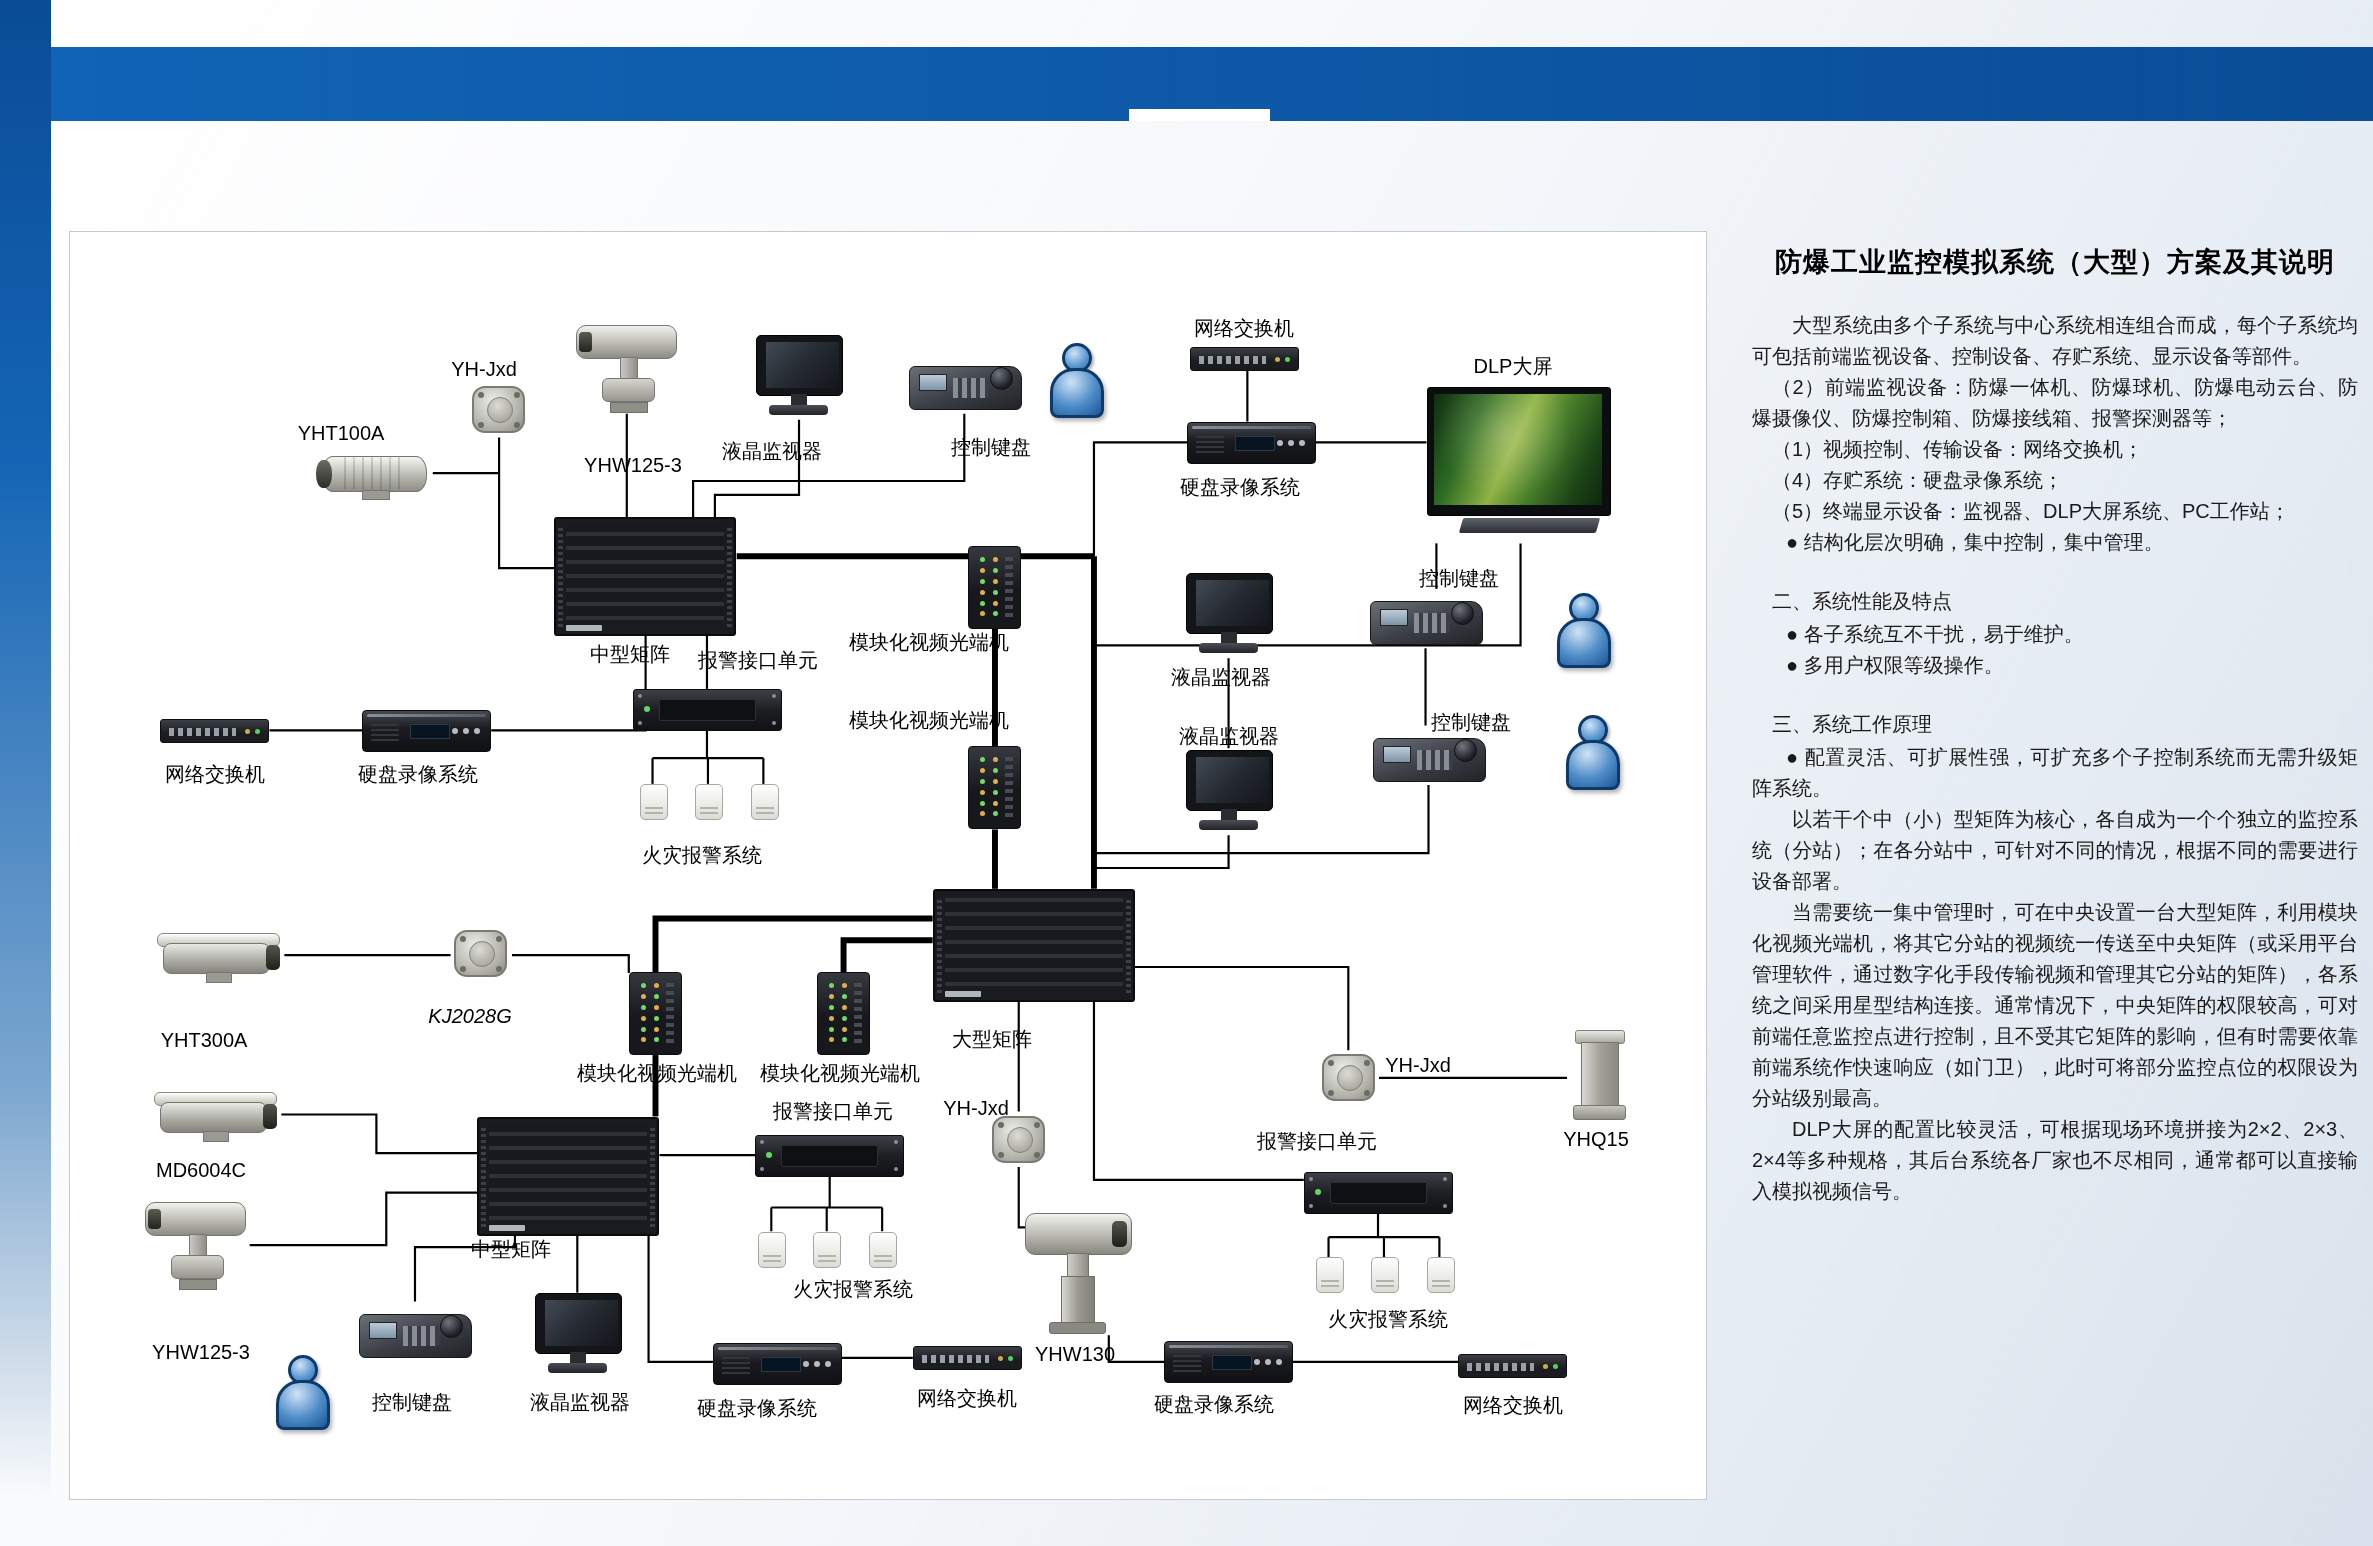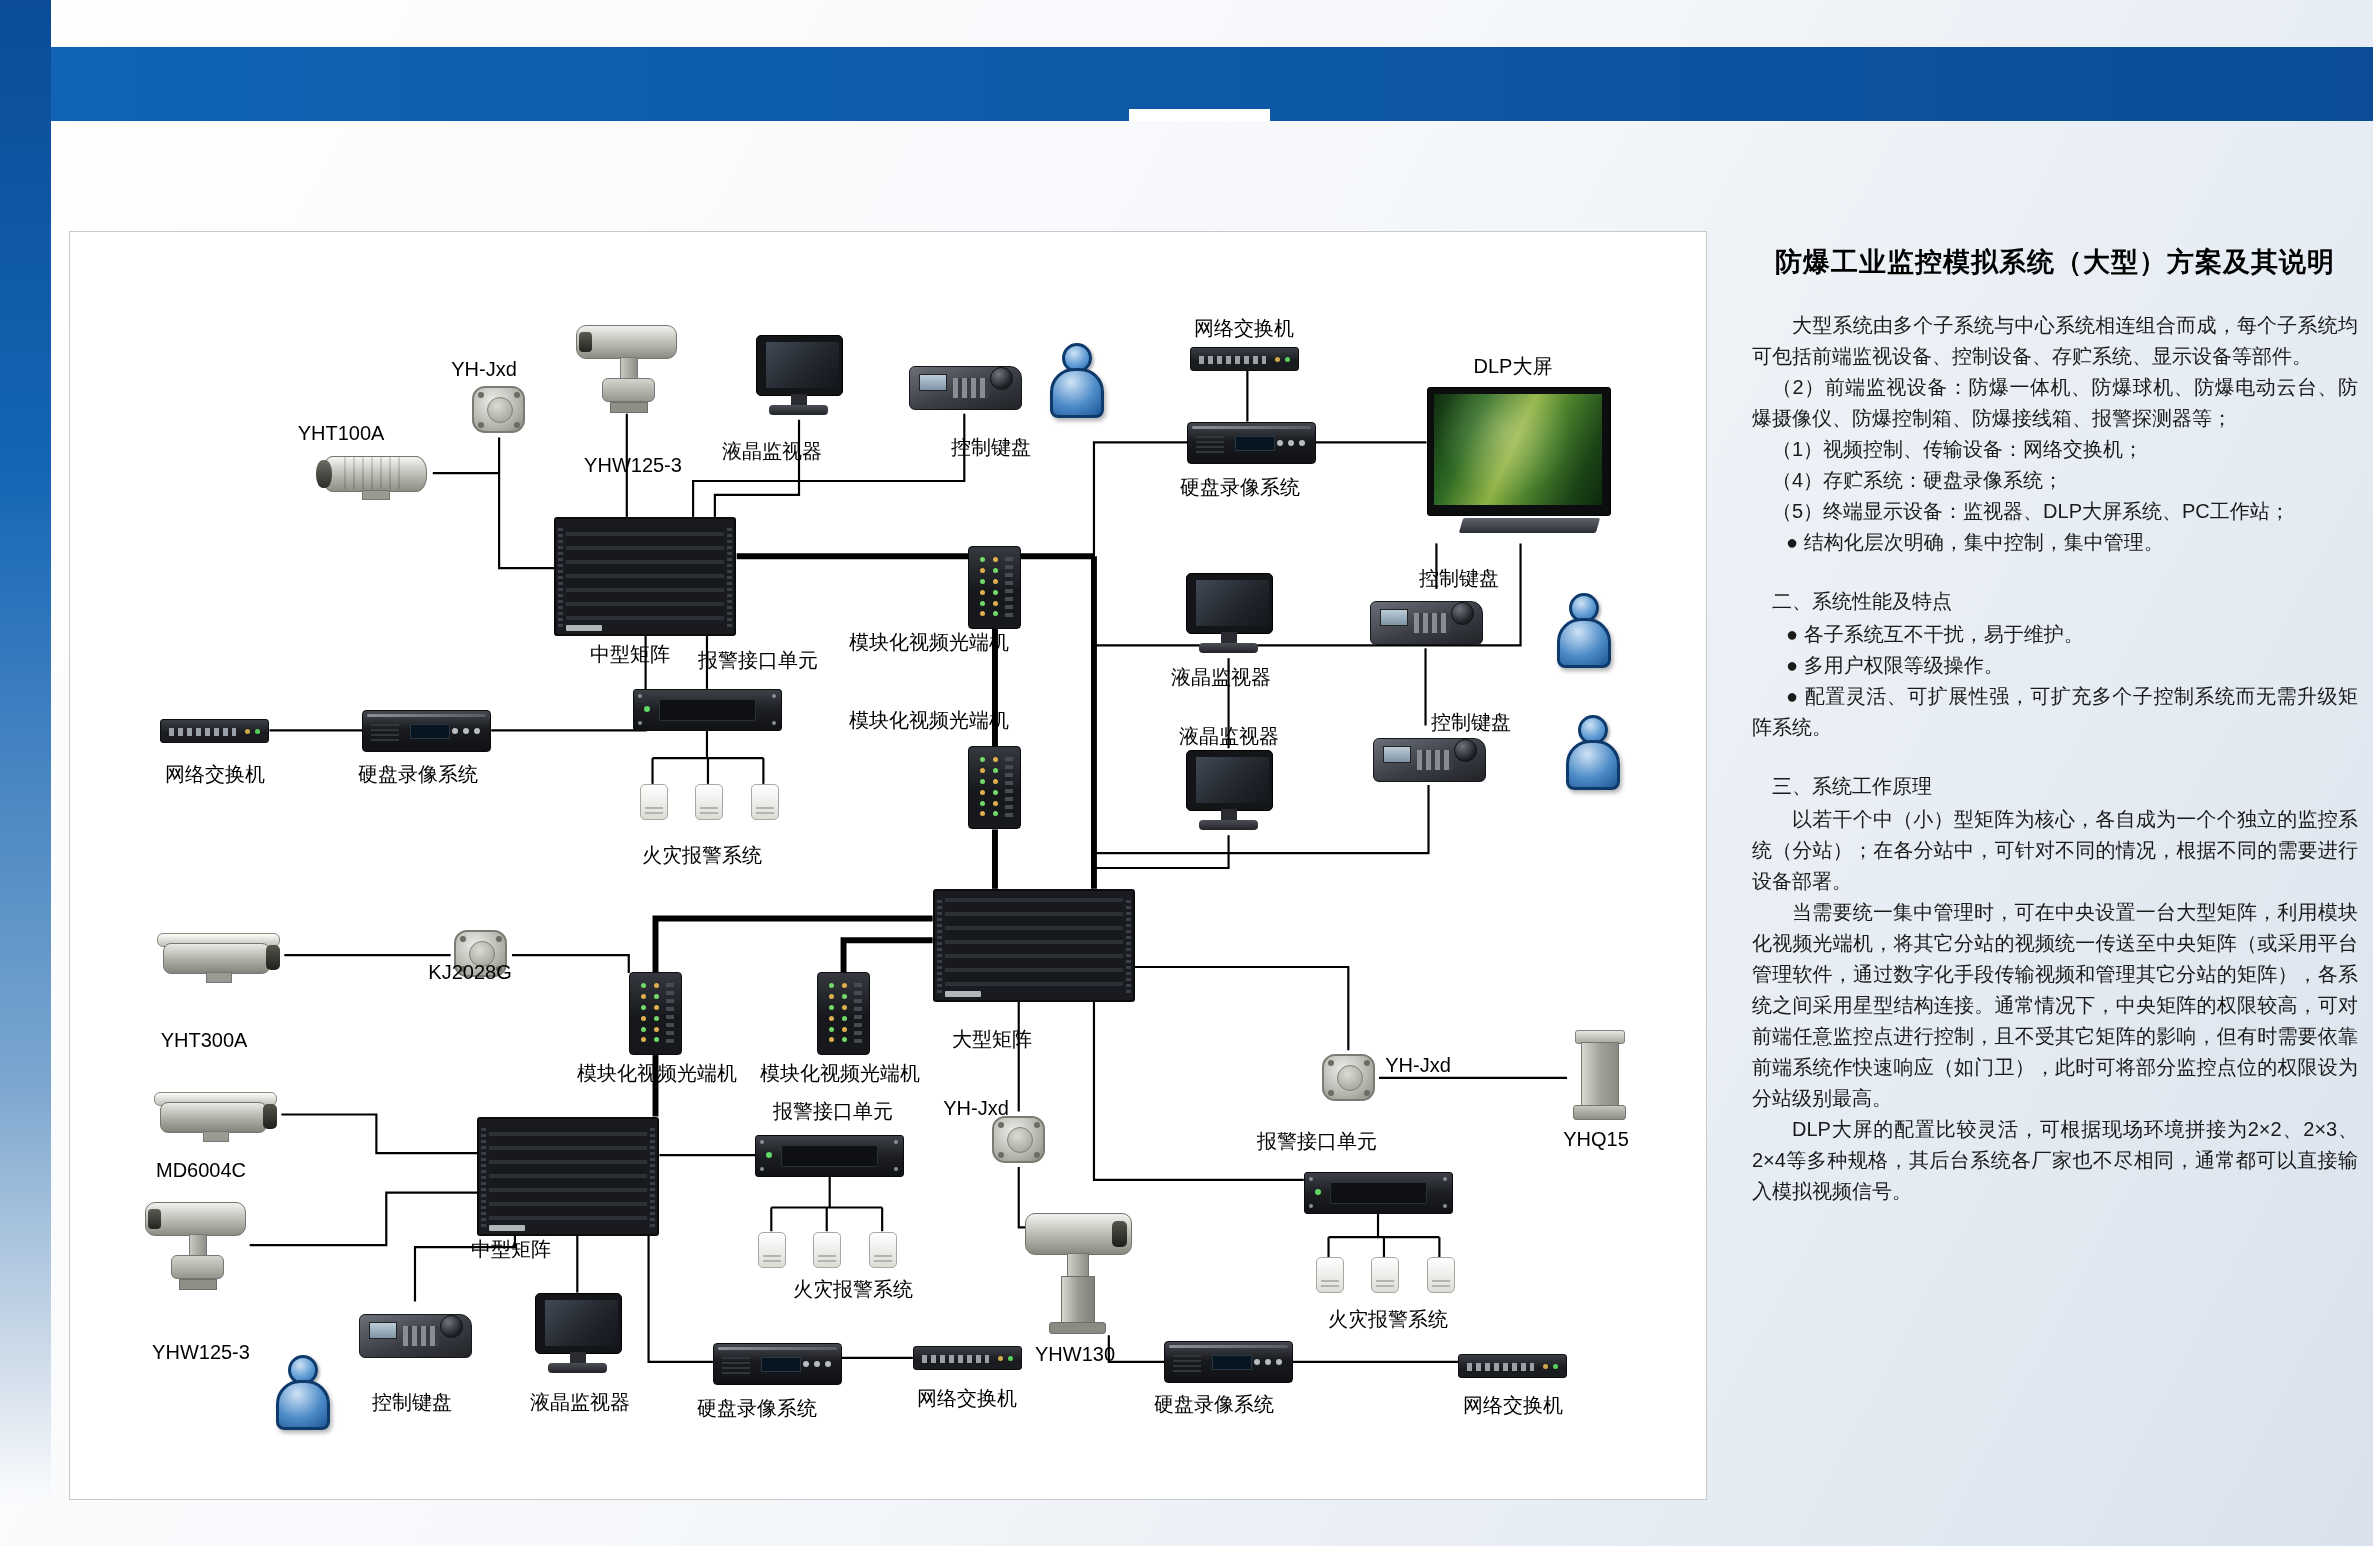--- a/index.html
+++ b/index.html
@@ -365,21 +365,21 @@
       <div class="excam2-body"></div>
       <div class="excam2-lens"></div>
       <div class="excam2-mount"></div>
     </div>
     <div class="node-label" style="left: 204px; top: 1016px; margin-top: 24px;">YHT300A</div>
     <div class="node dev-junction" style="left: 450px; top: 926px; width: 61px; height: 55px;">
       <div class="jb-body"></div>
       <div class="jb-cover"></div>
       <div class="jb-bolt"></div>
     </div>
-    <div class="node-label" style="left: 470px; top: 972px;">KJ2028G</div>
+    <div class="node-label" style="left: 470px; top: 1016px; font-style: italic;">KJ2028G</div>
     <div class="node dev-otx" style="left: 629px; top: 972px; width: 53px; height: 83px;">
       <div class="otx-body"></div>
       <div class="otx-led"></div>
       <div class="otx-stripe"></div>
     </div>
     <div class="node-label" style="left: 657px; top: 1073px;">模块化视频光端机</div>
     <div class="node dev-otx" style="left: 817px; top: 972px; width: 53px; height: 83px;">
       <div class="otx-body"></div>
       <div class="otx-led"></div>
       <div class="otx-stripe"></div>
@@ -522,20 +522,20 @@
   <div id="panel-paragraphs">
       <p class="para body">大型系统由多个子系统与中心系统相连组合而成，每个子系统均可包括前端监视设备、控制设备、存贮系统、显示设备等部件。</p>
       <p class="para item">（2）前端监视设备：防爆一体机、防爆球机、防爆电动云台、防爆摄像仪、防爆控制箱、防爆接线箱、报警探测器等；</p>
       <p class="para item">（1）视频控制、传输设备：网络交换机；</p>
       <p class="para item">（4）存贮系统：硬盘录像系统；</p>
       <p class="para item">（5）终端显示设备：监视器、DLP大屏系统、PC工作站；</p>
       <p class="para bullet">● 结构化层次明确，集中控制，集中管理。</p>
       <p class="para heading">二、系统性能及特点</p>
       <p class="para bullet">● 各子系统互不干扰，易于维护。</p>
       <p class="para bullet">● 多用户权限等级操作。</p>
+      <p class="para heading">三、系统工作原理</p>
       <p class="para bullet">● 配置灵活、可扩展性强，可扩充多个子控制系统而无需升级矩阵系统。</p>
-      <p class="para heading">三、系统工作原理</p>
       <p class="para body">以若干个中（小）型矩阵为核心，各自成为一个个独立的监控系统（分站）；在各分站中，可针对不同的情况，根据不同的需要进行设备部署。</p>
       <p class="para body">当需要统一集中管理时，可在中央设置一台大型矩阵，利用模块化视频光端机，将其它分站的视频统一传送至中央矩阵（或采用平台管理软件，通过数字化手段传输视频和管理其它分站的矩阵），各系统之间采用星型结构连接。通常情况下，中央矩阵的权限较高，可对前端任意监控点进行控制，且不受其它矩阵的影响，但有时需要依靠前端系统作快速响应（如门卫），此时可将部分监控点位的权限设为分站级别最高。</p>
       <p class="para body">DLP大屏的配置比较灵活，可根据现场环境拼接为2×2、2×3、2×4等多种规格，其后台系统各厂家也不尽相同，通常都可以直接输入模拟视频信号。</p>
     </div>
 </div>
 
 
 </body></html>

